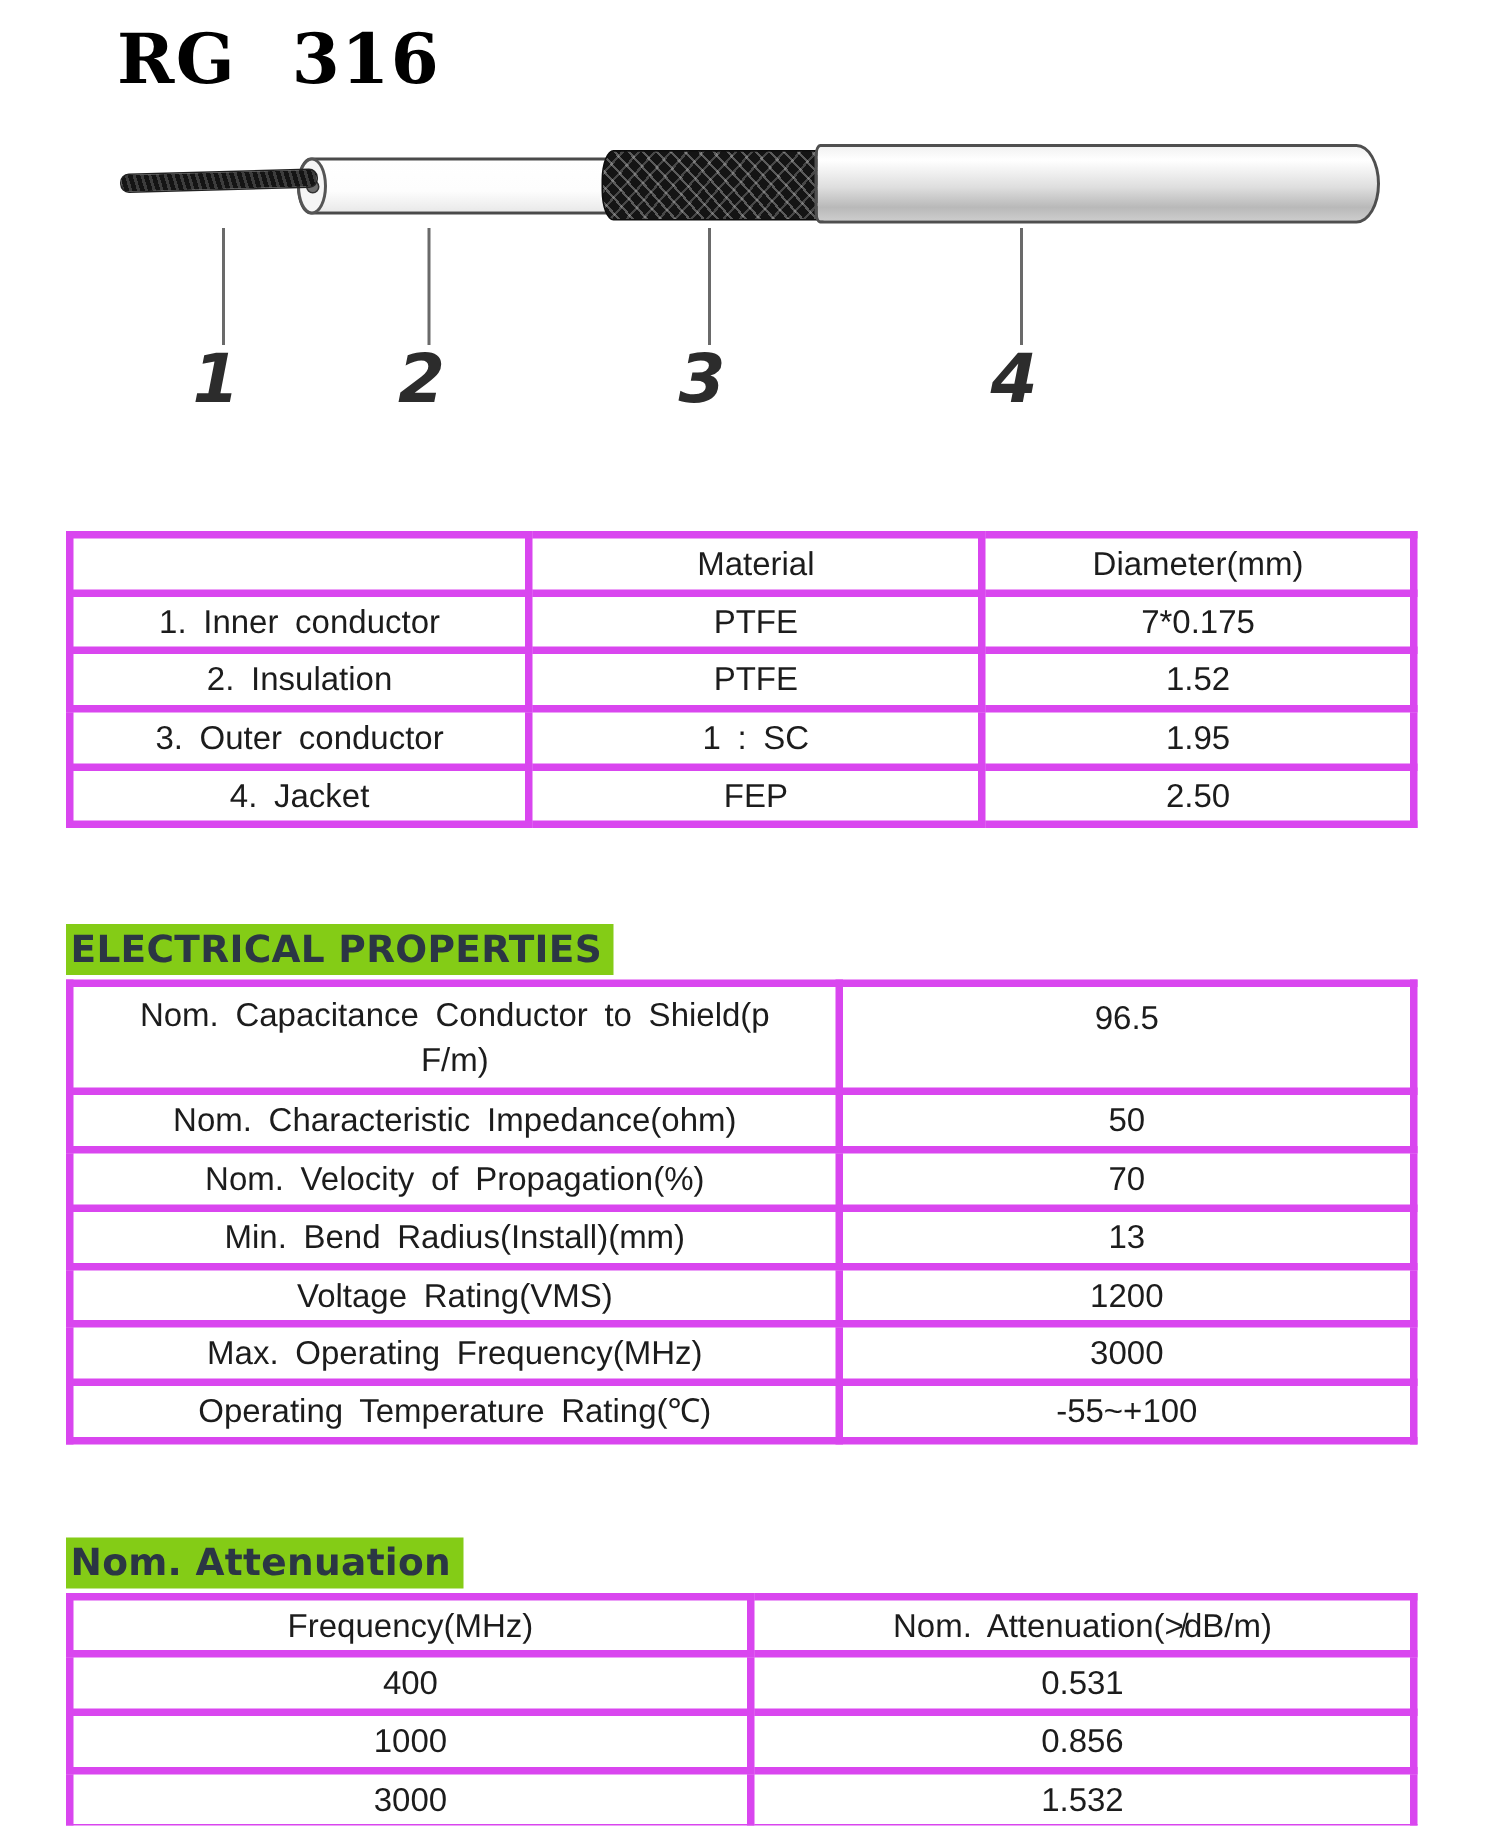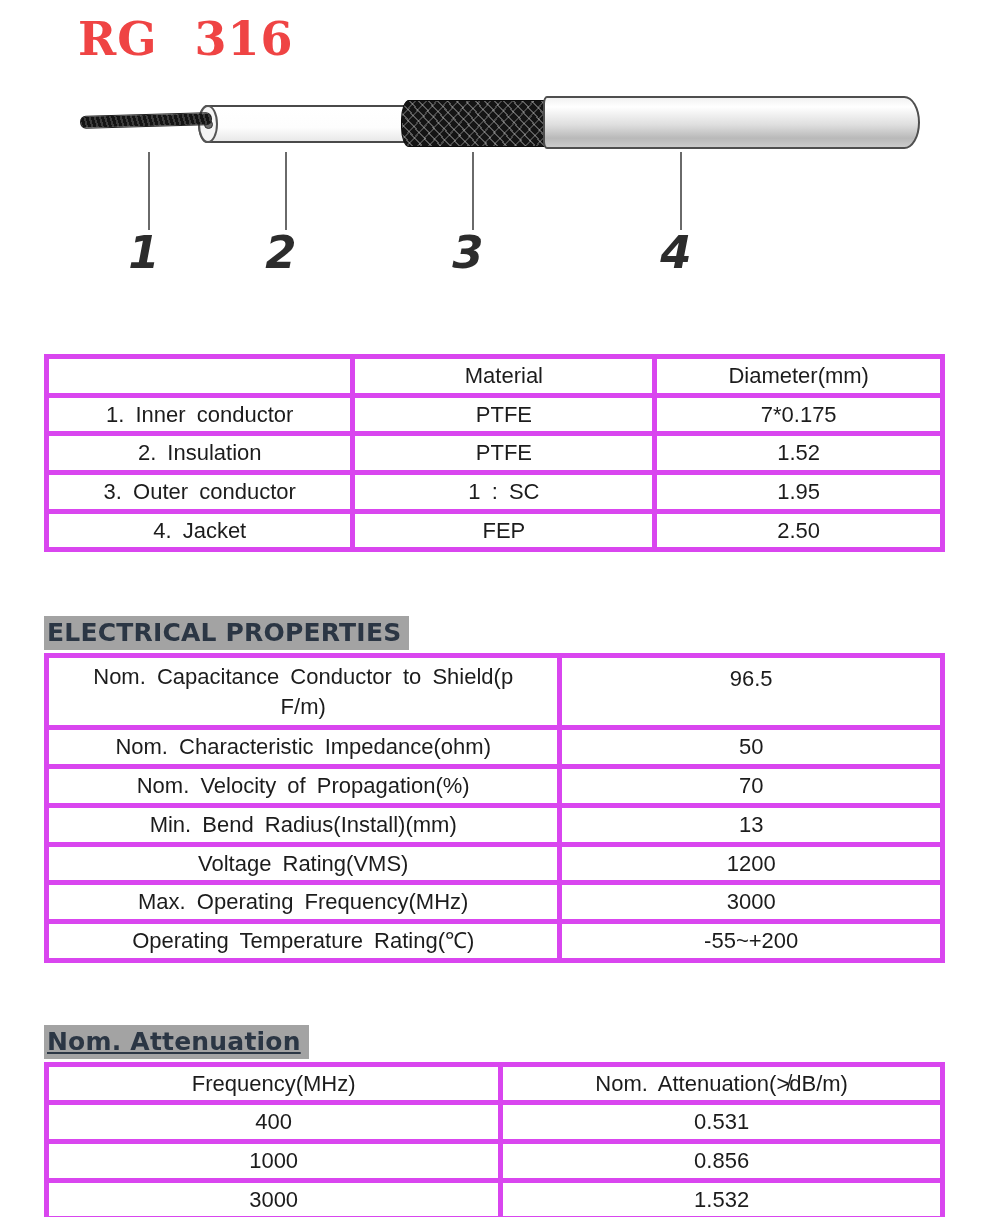--- a/index.html
+++ b/index.html
@@ -13,21 +13,21 @@
   .page { position: relative; width: 1000px; height: 1217px; background: #fff; }
 
   
   .title {
     margin: 12px 0 0 78px;
     font-family: "DejaVu Serif", serif;
     font-weight: bold;
     font-size: 46px;
     letter-spacing: 1px;
     word-spacing: 20px;
-    color: #ef4444;
+    color: #000000;
   }
 
   
   .diagram { position: relative; margin-top: 24px; height: 198px; width: 1000px; }
   .wire {
     position: absolute; left: 80px; top: 24px; width: 132px; height: 13px;
     background: repeating-linear-gradient(75deg, #3d3d3d 0 2px, #141414 2px 5px);
     border-radius: 6px;
     transform: rotate(-1.6deg);
     border: 1px solid #222;
@@ -102,29 +102,29 @@
   .construction { margin-top: 66px; }
   .construction tr { height: 36px; }
   .construction .col-part { width: 34.2%; }
   .construction .col-material { width: 33.7%; }
   .construction .col-diameter { width: 32.1%; }
 
   .section-heading {
     display: inline-block;
     margin: 0 0 0 44px;
     padding: 2px 8px 3px 3px;
-    background: #a3a3a3;
+    background: #84cc16;
     font-family: "DejaVu Sans", sans-serif;
     font-weight: bold;
     font-size: 25px;
     color: #2b3644;
     letter-spacing: 0.2px;
   }
   .heading-electrical { margin-top: 64px; }
-  .heading-attenuation { margin-top: 62px; text-decoration: underline; }
+  .heading-attenuation { margin-top: 62px; }
 
   .electrical { margin-top: 3px; }
   .electrical tr { height: 35px; }
   .electrical tr.tall { height: 72px; }
   .electrical .col-prop { width: 57.3%; }
   .electrical .col-val { width: 42.7%; }
   .electrical .prewrap { white-space: pre-line; }
   .electrical td.top-val { vertical-align: top; padding-top: 6px; }
 
   .attenuation { margin-top: 3px; padding-left: 48px; }
@@ -215,21 +215,21 @@
     <tr>
       <td>Voltage Rating(VMS)</td>
       <td>1200</td>
     </tr>
     <tr>
       <td>Max. Operating Frequency(MHz)</td>
       <td>3000</td>
     </tr>
     <tr>
       <td>Operating Temperature Rating(℃)</td>
-      <td>-55~+200</td>
+      <td>-55~+100</td>
     </tr>
   </tbody>
     </table>
 
   <div>
     <div class="section-heading heading-attenuation">Nom. Attenuation</div>
   </div>
 
   <table class="tbl attenuation">
     <tbody>

